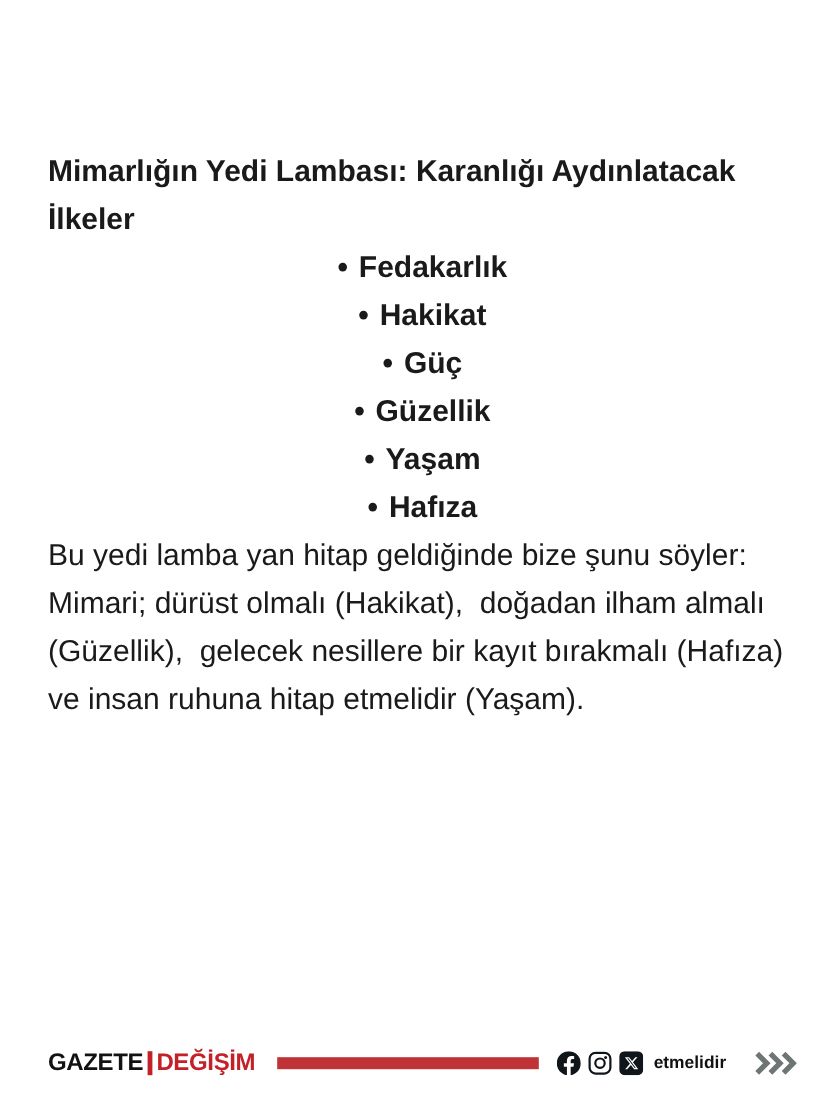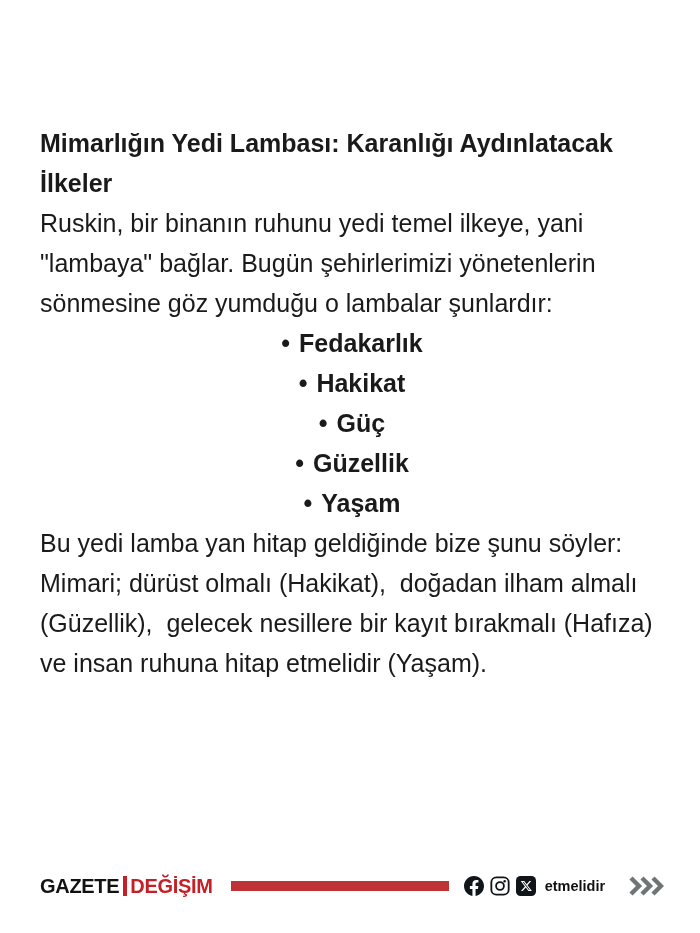--- a/index.html
+++ b/index.html
@@ -82,39 +82,39 @@
   .chevrons svg{width:36px;height:20px;display:block;}
 </style>
 </head>
 <body>
 
 <div class="page">
 
   <main class="content">
     <h1 class="title">Mimarlığın Yedi Lambası: Karanlığı Aydınlatacak
 İlkeler</h1>
-    <p class="para">Ruskin, bir binanın ruhunu yedi temel ilkeye, yani
-"lambaya" bağlar. Bugün şehirlerimizi yönetenlerin
-sönmesine göz yumduğu o lambalar şunlardır:</p>
 
     <ul class="bullets">
       <li class="bullet">
         <span class="dot">•</span><span>Fedakarlık</span>
       </li>
       <li class="bullet">
         <span class="dot">•</span><span>Hakikat</span>
       </li>
       <li class="bullet">
         <span class="dot">•</span><span>Güç</span>
       </li>
       <li class="bullet">
         <span class="dot">•</span><span>Güzellik</span>
       </li>
       <li class="bullet">
         <span class="dot">•</span><span>Yaşam</span>
+      </li>
+      <li class="bullet">
+        <span class="dot">•</span><span>Hafıza</span>
       </li>
     </ul>
 
     <p class="para">Bu yedi lamba yan hitap geldiğinde bize şunu söyler:
 Mimari; dürüst olmalı (Hakikat),  doğadan ilham almalı
 (Güzellik),  gelecek nesillere bir kayıt bırakmalı (Hafıza)
 ve insan ruhuna hitap etmelidir (Yaşam).</p>
   </main>
 
   <footer class="footer">

